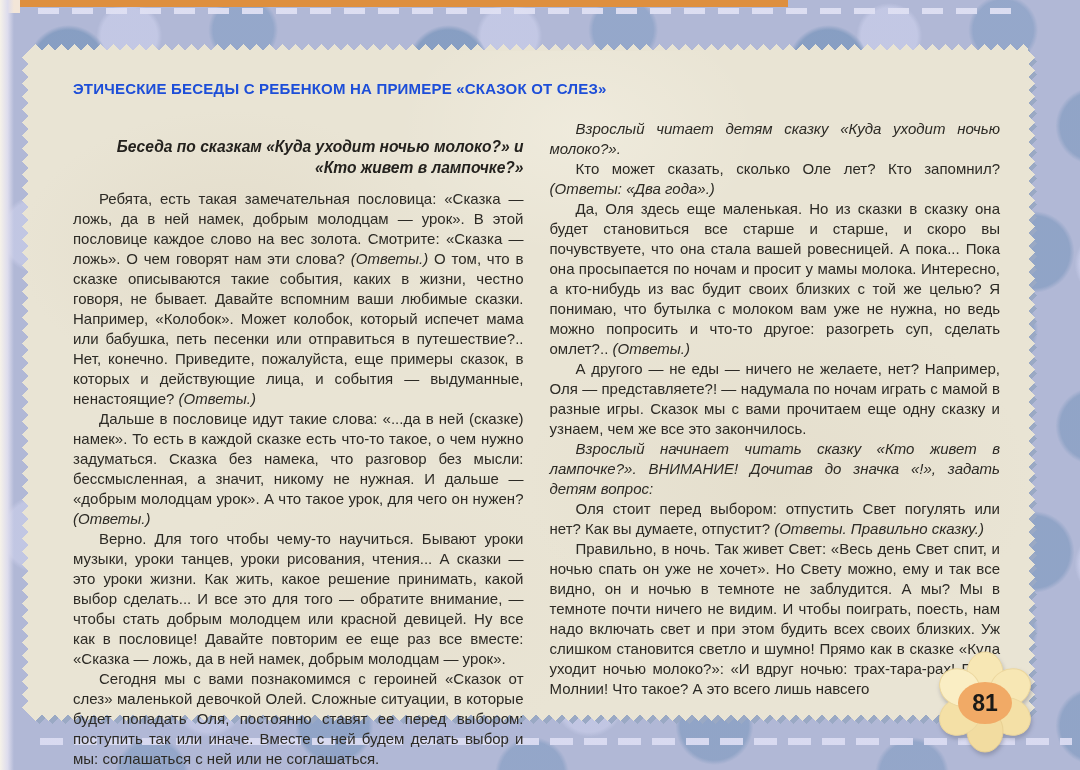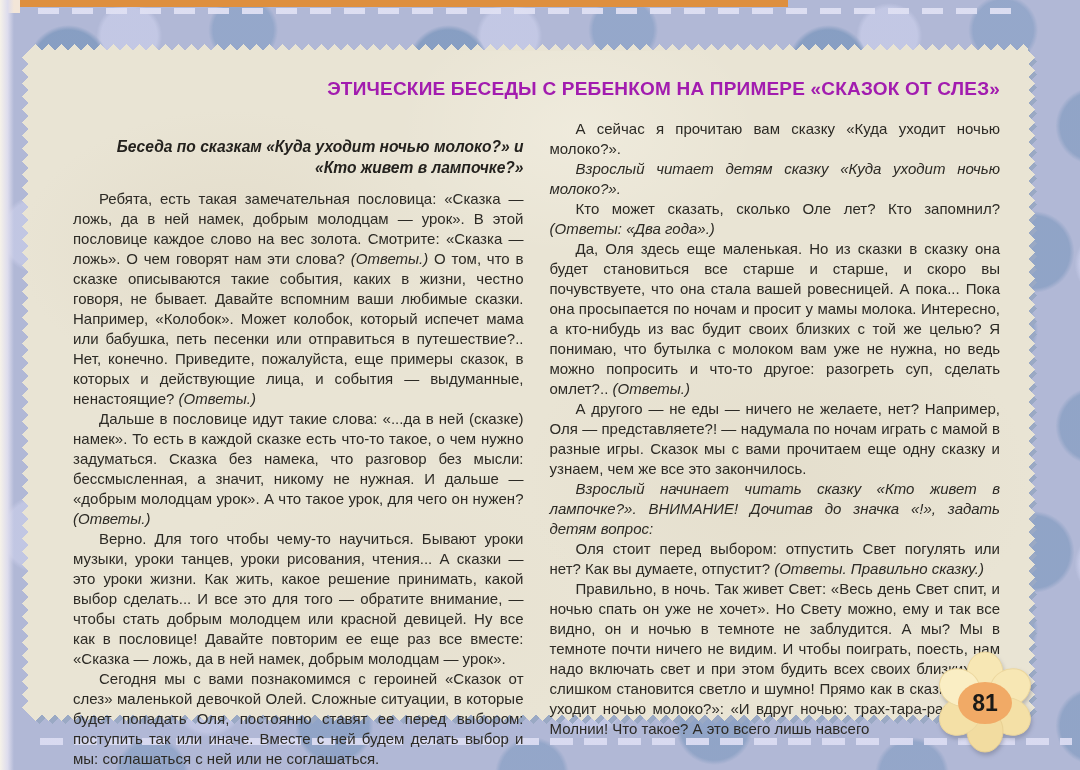--- a/index.html
+++ b/index.html
@@ -55,22 +55,22 @@
 
   .paper-grain{position:absolute;inset:0;pointer-events:none;
     background:
       radial-gradient(ellipse 300px 200px at 20% 30%, rgba(213,203,180,.30), rgba(213,203,180,0) 70%),
       radial-gradient(ellipse 360px 260px at 75% 65%, rgba(215,206,184,.26), rgba(215,206,184,0) 70%),
       radial-gradient(ellipse 260px 180px at 55% 12%, rgba(255,252,242,.28), rgba(255,252,242,0) 70%),
       radial-gradient(ellipse 300px 220px at 35% 85%, rgba(222,212,192,.22), rgba(222,212,192,0) 70%);}
 
   
   .page-content{position:absolute;inset:0;padding:22px 28px 0 44px;color:#2c2a25;}
-  .page-title{margin:4px 0 0;text-align:right;font-weight:bold;font-size:19px;
-    letter-spacing:.2px;color:#a21caf;line-height:24px;}
+  .page-title{margin:4px 0 0;text-align:left;font-weight:bold;font-size:15px;
+    letter-spacing:.2px;color:#1d4ed8;line-height:24px;}
   .columns{display:flex;gap:26px;margin-top:18px;}
   .col{flex:1;font-size:15px;line-height:20px;text-align:justify;}
   .col p{margin:0;text-indent:26px;}
   .col p.heading{font-weight:bold;font-style:italic;text-indent:0;text-align:right;
     margin:17px 0 11px;font-size:15.6px;line-height:21px;color:#24221e;}
   .col .it{font-style:italic;}
 
   
   .flower{position:absolute;left:933px;top:650px;
     filter:drop-shadow(1px 3px 2px rgba(80,85,110,.35));}
@@ -106,21 +106,20 @@
       <h1 class="page-title">ЭТИЧЕСКИЕ БЕСЕДЫ С РЕБЕНКОМ НА ПРИМЕРЕ «СКАЗОК ОТ СЛЕЗ»</h1>
       <div class="columns">
         <div class="col">
             <p class="heading"><span>Беседа по сказкам «Куда уходит ночью молоко?» и «Кто живет в лампочке?»</span></p>
             <p><span>Ребята, есть такая замечательная пословица: «Сказка — ложь, да в ней намек, добрым молодцам — урок». В этой пословице каждое слово на вес золота. Смотрите: «Сказка — ложь». О чем говорят нам эти слова? </span><span class="it">(Ответы.)</span><span> О том, что в сказке описываются такие события, каких в жизни, честно говоря, не бывает. Давайте вспомним ваши любимые сказки. Например, «Колобок». Может колобок, который испечет мама или бабушка, петь песенки или отправиться в путешествие?.. Нет, конечно. Приведите, пожалуйста, еще примеры сказок, в которых и действующие лица, и события — выдуманные, ненастоящие? </span><span class="it">(Ответы.)</span></p>
             <p><span>Дальше в пословице идут такие слова: «...да в ней (сказке) намек». То есть в каждой сказке есть что-то такое, о чем нужно задуматься. Сказка без намека, что разговор без мысли: бессмысленная, а значит, никому не нужная. И дальше — «добрым молодцам урок». А что такое урок, для чего он нужен? </span><span class="it">(Ответы.)</span></p>
             <p><span>Верно. Для того чтобы чему-то научиться. Бывают уроки музыки, уроки танцев, уроки рисования, чтения... А сказки — это уроки жизни. Как жить, какое решение принимать, какой выбор сделать... И все это для того — обратите внимание, — чтобы стать добрым молодцем или красной девицей. Ну все как в пословице! Давайте повторим ее еще раз все вместе: «Сказка — ложь, да в ней намек, добрым молодцам — урок».</span></p>
             <p><span>Сегодня мы с вами познакомимся с героиней «Сказок от слез» маленькой девочкой Олей. Сложные ситуации, в которые будет попадать Оля, постоянно ставят ее перед выбором: поступить так или иначе. Вместе с ней будем делать выбор и мы: соглашаться с ней или не соглашаться.</span></p>
           </div>
         <div class="col">
-            <p><span>А сейчас я прочитаю вам сказку «Куда уходит ночью молоко?».</span></p>
             <p><span class="it">Взрослый читает детям сказку «Куда уходит ночью молоко?».</span></p>
             <p><span>Кто может сказать, сколько Оле лет? Кто запомнил? </span><span class="it">(Ответы: «Два года».)</span></p>
             <p><span>Да, Оля здесь еще маленькая. Но из сказки в сказку она будет становиться все старше и старше, и скоро вы почувствуете, что она стала вашей ровесницей. А пока... Пока она просыпается по ночам и просит у мамы молока. Интересно, а кто-нибудь из вас будит своих близких с той же целью? Я понимаю, что бутылка с молоком вам уже не нужна, но ведь можно попросить и что-то другое: разогреть суп, сделать омлет?.. </span><span class="it">(Ответы.)</span></p>
             <p><span>А другого — не еды — ничего не желаете, нет? Например, Оля — представляете?! — надумала по ночам играть с мамой в разные игры. Сказок мы с вами прочитаем еще одну сказку и узнаем, чем же все это закончилось.</span></p>
             <p><span class="it">Взрослый начинает читать сказку «Кто живет в лампочке?». ВНИМАНИЕ! Дочитав до значка «!», задать детям вопрос:</span></p>
             <p><span>Оля стоит перед выбором: отпустить Свет погулять или нет? Как вы думаете, отпустит? </span><span class="it">(Ответы. Правильно сказку.)</span></p>
             <p><span>Правильно, в ночь. Так живет Свет: «Весь день Свет спит, и ночью спать он уже не хочет». Но Свету можно, ему и так все видно, он и ночью в темноте не заблудится. А мы? Мы в темноте почти ничего не видим. И чтобы поиграть, поесть, нам надо включать свет и при этом будить всех своих близких. Уж слишком становится светло и шумно! Прямо как в сказке «Куда уходит ночью молоко?»: «И вдруг ночью: трах-тара-рах! Гром! Молнии! Что такое? А это всего лишь навсего</span></p>
           </div>
       </div>
     </div>

